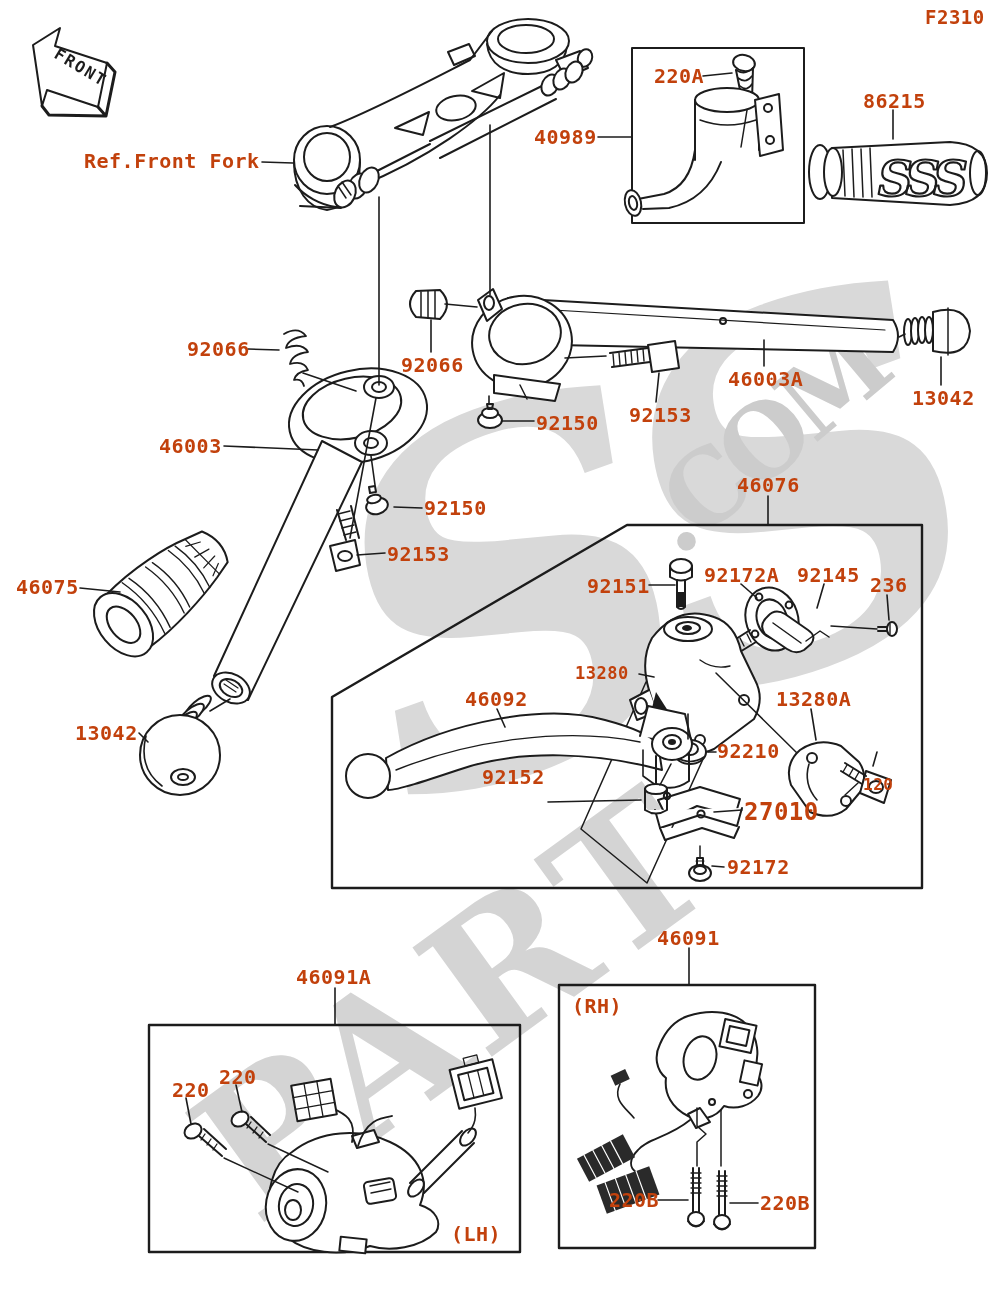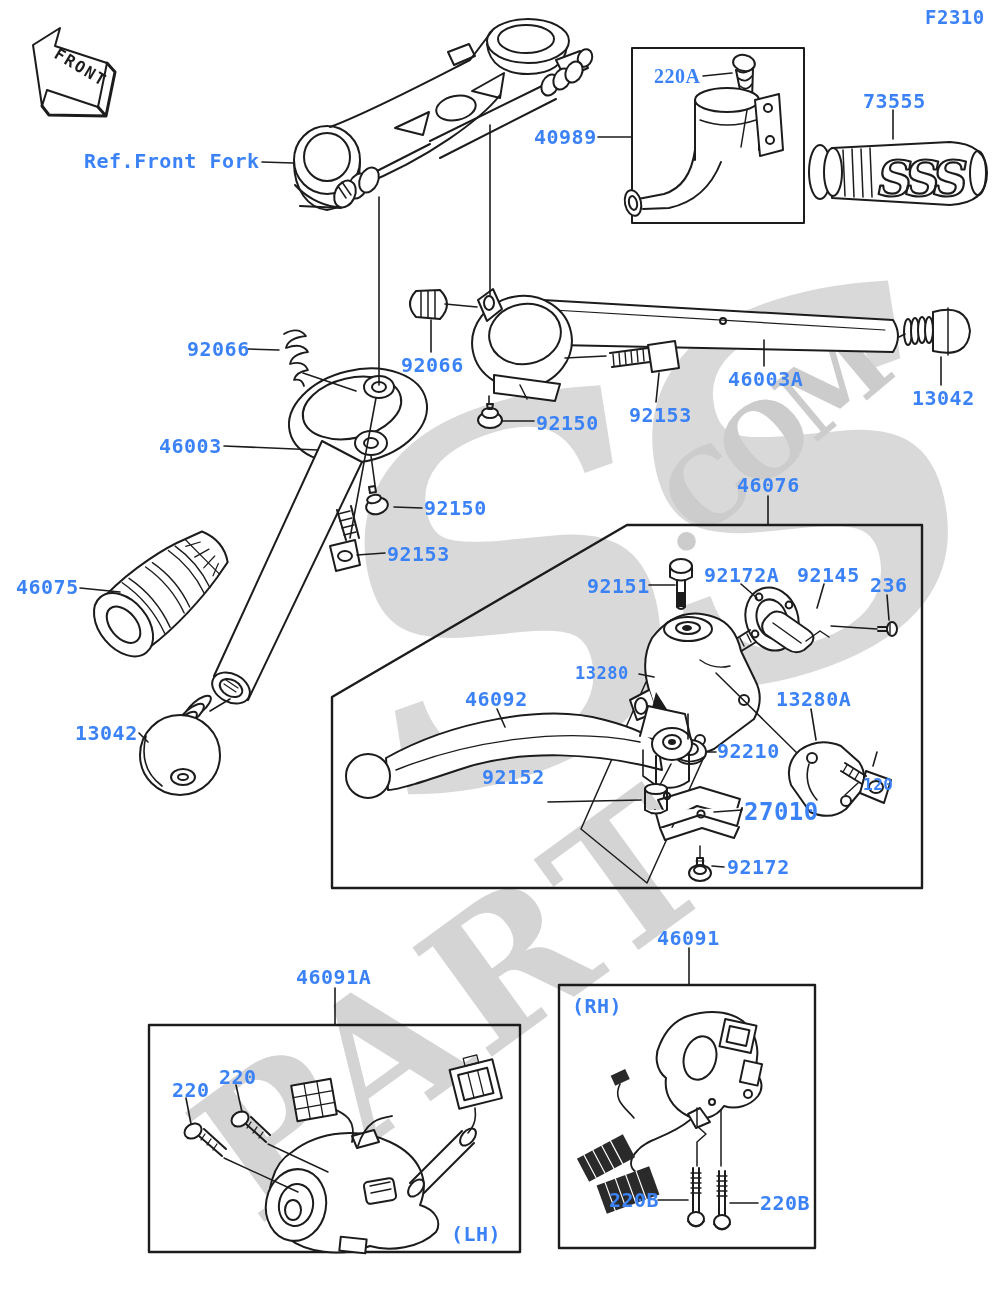--- a/index.html
+++ b/index.html
@@ -11,21 +11,21 @@
   .wm-part{left:165px;top:1100px;font-size:185px;letter-spacing:6px;
            transform:rotate(-36deg);transform-origin:0 0;}
   .wm-ss{left:268px;top:428px;font-size:480px;letter-spacing:-30px;font-style:italic;
          transform:rotate(-20deg);transform-origin:0 0;color:#d9d9d9;}
   .wm-com{left:688px;top:470px;font-size:100px;letter-spacing:-8px;
           transform:rotate(-40deg);transform-origin:0 100%;color:#cccccc;}
   
   svg.diagram{position:absolute;left:0;top:0;z-index:1;}
   
   .label-layer{position:absolute;left:0;top:0;width:100%;height:100%;z-index:2;}
-  .part-label{position:absolute;font:bold 19px "DejaVu Sans Mono",monospace;color:#3b82f6;
+  .part-label{position:absolute;font:bold 19px "DejaVu Sans Mono",monospace;color:#c2410c;
               letter-spacing:.5px;line-height:1;white-space:pre;}
 </style>
 </head>
 <body>
 
 <div class="stage">
 
   <div class="wm wm-part">PART</div>
   <div class="wm wm-ss">SS</div>
   <div class="wm wm-com">.COM</div>
@@ -369,22 +369,22 @@
         <path d="M658,1200 L688,1200"></path>
         <path d="M758,1203 L730,1203"></path>
       </g>
     </g>
   </svg>
 
   <div class="label-layer">
       <div class="part-label" style="left: 925px; top: 8px; font-size: 19px;">F2310</div>
       <div class="part-label" style="left: 84px; top: 151px; font-size: 20px;">Ref.Front Fork</div>
       <div class="part-label" style="left: 534px; top: 127px; font-size: 20px;">40989</div>
-      <div class="part-label" style="left: 654px; top: 66px; font-size: 20px; font-family: Liberation Serif, serif;">220A</div>
-      <div class="part-label" style="left: 863px; top: 91px; font-size: 20px;">73555</div>
+      <div class="part-label" style="left: 654px; top: 66px; font-size: 20px;">220A</div>
+      <div class="part-label" style="left: 863px; top: 91px; font-size: 20px;">86215</div>
       <div class="part-label" style="left: 187px; top: 339px; font-size: 20px;">92066</div>
       <div class="part-label" style="left: 401px; top: 355px; font-size: 20px;">92066</div>
       <div class="part-label" style="left: 728px; top: 369px; font-size: 20px;">46003A</div>
       <div class="part-label" style="left: 912px; top: 388px; font-size: 20px;">13042</div>
       <div class="part-label" style="left: 629px; top: 405px; font-size: 20px;">92153</div>
       <div class="part-label" style="left: 536px; top: 413px; font-size: 20px;">92150</div>
       <div class="part-label" style="left: 159px; top: 436px; font-size: 20px;">46003</div>
       <div class="part-label" style="left: 424px; top: 498px; font-size: 20px;">92150</div>
       <div class="part-label" style="left: 387px; top: 544px; font-size: 20px;">92153</div>
       <div class="part-label" style="left: 16px; top: 577px; font-size: 20px;">46075</div>

